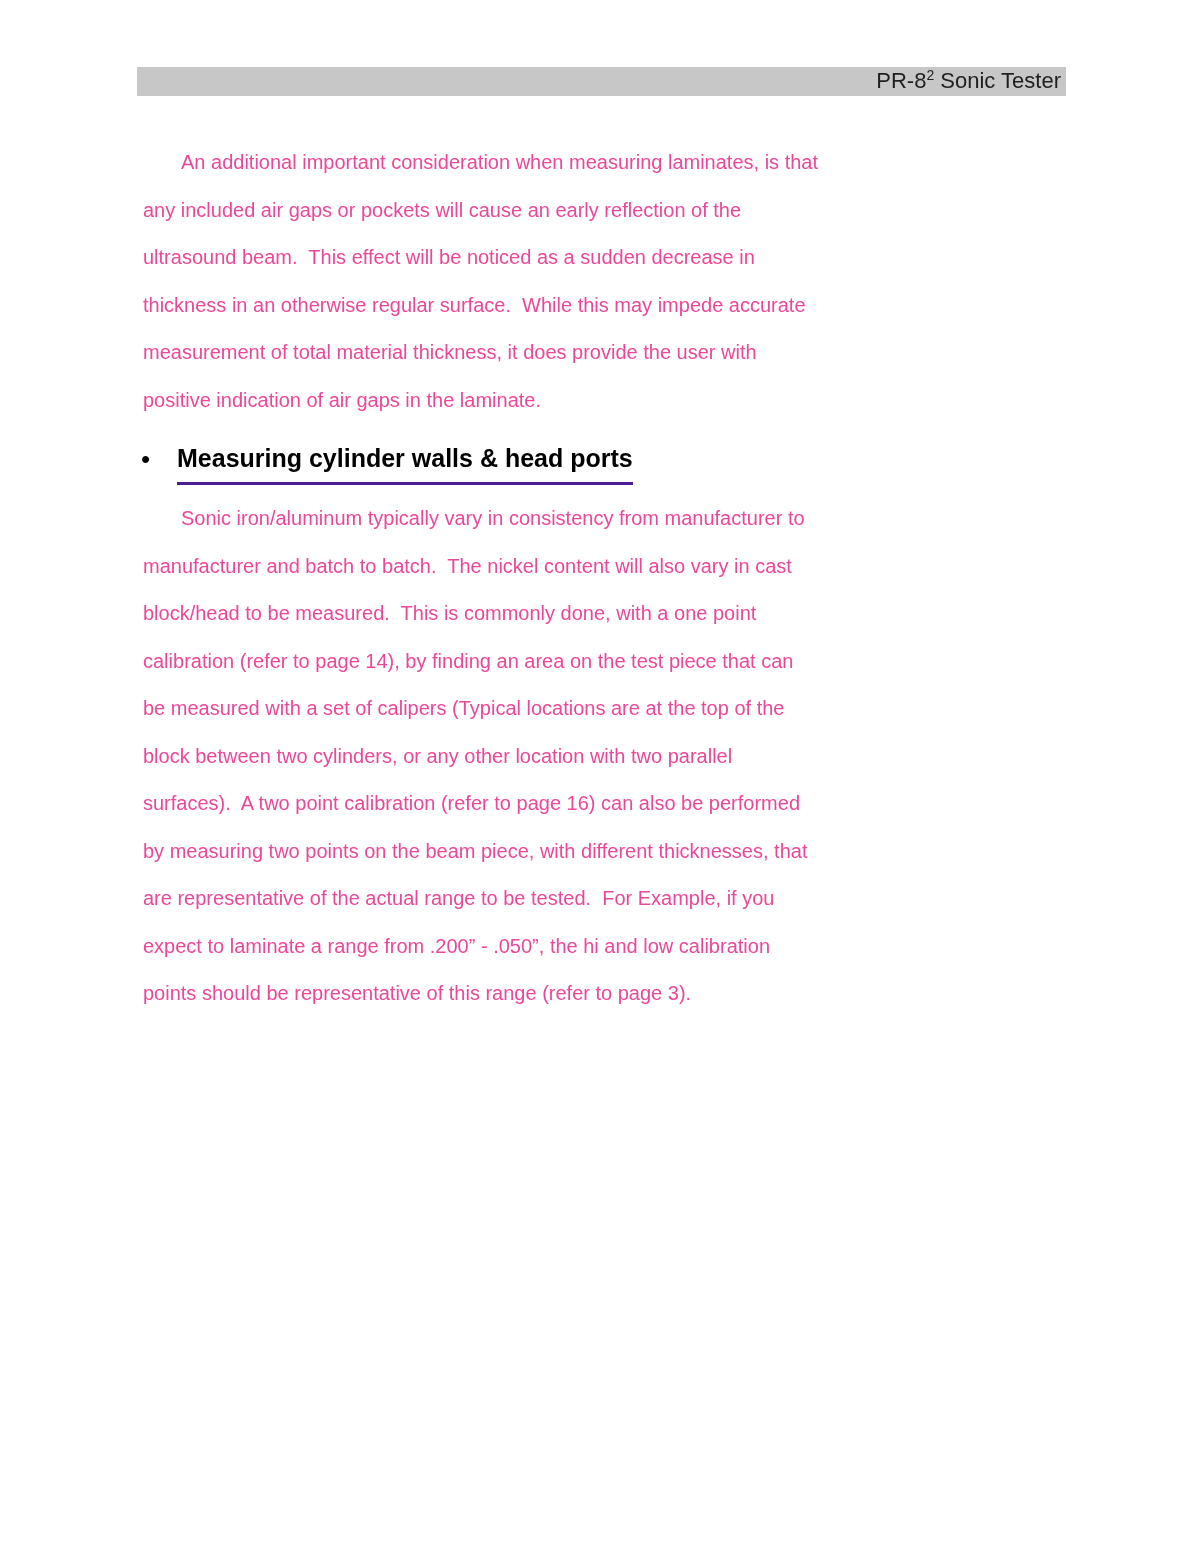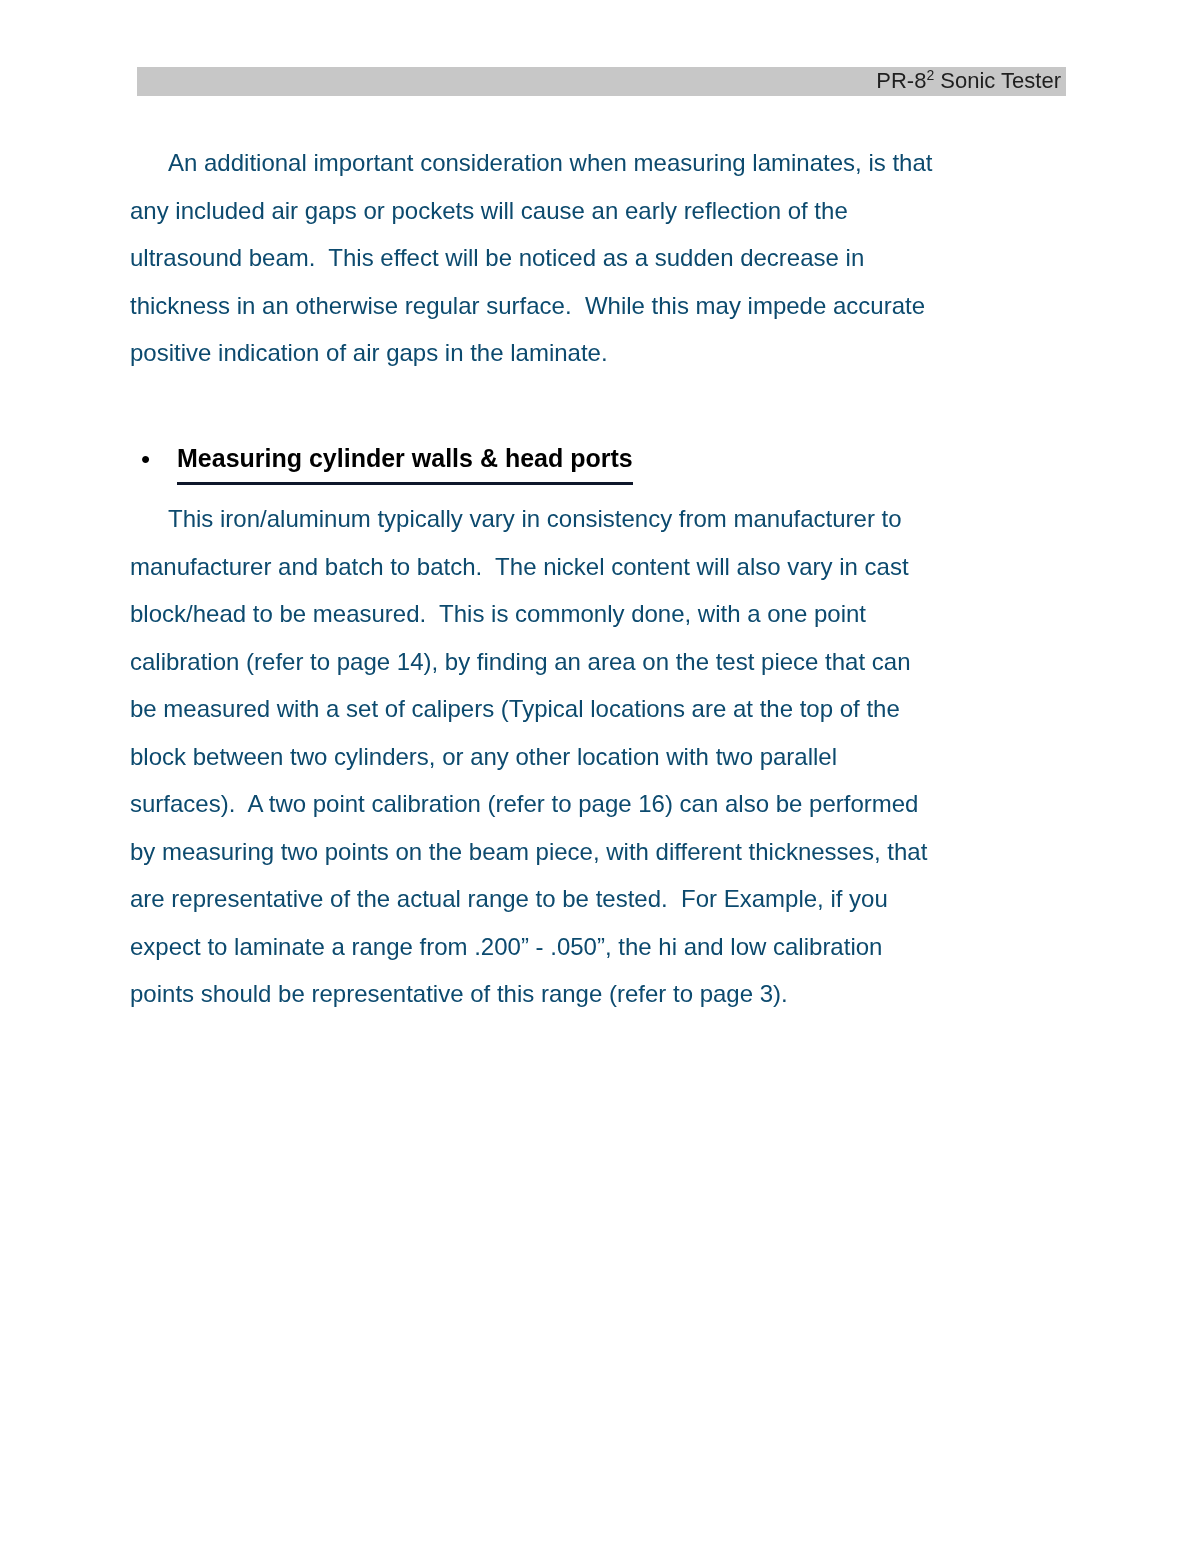--- a/index.html
+++ b/index.html
@@ -40,25 +40,25 @@
   .header-title sup {
     font-size: 14px;
     vertical-align: baseline;
     position: relative;
     top: -8px;
   }
 
   
   .text-block {
     position: absolute;
-    left: 130px;
+    left: 143px;
     width: 930px;
-    font-size: 24px;
+    font-size: 20px;
     line-height: 47.5px;
-    color: #0c4a6e;
+    color: #ec4899;
   }
   .text-block .text-line {
     white-space: pre;   
   }
   .text-block .text-line:first-child {
     padding-left: 38px; 
   }
 
   #paragraph-1 { top: 139px; }
   #paragraph-2 { top: 495px; }
@@ -75,21 +75,21 @@
   .bullet-icon {
     font-size: 26px;
     line-height: 47.5px;
     width: 36px;
     color: #000000;
   }
   .heading-text {
     font-size: 25px;
     font-weight: bold;
     line-height: 47.5px;
-    border-bottom: 3px solid #0f172a;
+    border-bottom: 3px solid #4c1d95;
     white-space: pre;
   }
 
   
   .page-number {
     position: absolute;
     top: 1438px;
     right: 82px;
     font-size: 23px;
     font-weight: bold;
@@ -104,30 +104,31 @@
 
   <div class="header-bar">
     <div class="header-title"><span>PR-8</span><sup>2</sup><span> Sonic Tester</span></div>
   </div>
 
   <div class="text-block" id="paragraph-1">
       <div class="text-line">An additional important consideration when measuring laminates, is that</div>
       <div class="text-line">any included air gaps or pockets will cause an early reflection of the</div>
       <div class="text-line">ultrasound beam.  This effect will be noticed as a sudden decrease in</div>
       <div class="text-line">thickness in an otherwise regular surface.  While this may impede accurate</div>
+      <div class="text-line">measurement of total material thickness, it does provide the user with</div>
       <div class="text-line">positive indication of air gaps in the laminate.</div>
     </div>
 
   <div class="bullet-heading">
     <span class="bullet-icon">•</span>
     <span class="heading-text">Measuring cylinder walls &amp; head ports</span>
   </div>
 
   <div class="text-block" id="paragraph-2">
-      <div class="text-line">This iron/aluminum typically vary in consistency from manufacturer to</div>
+      <div class="text-line">Sonic iron/aluminum typically vary in consistency from manufacturer to</div>
       <div class="text-line">manufacturer and batch to batch.  The nickel content will also vary in cast</div>
       <div class="text-line">block/head to be measured.  This is commonly done, with a one point</div>
       <div class="text-line">calibration (refer to page 14), by finding an area on the test piece that can</div>
       <div class="text-line">be measured with a set of calipers (Typical locations are at the top of the</div>
       <div class="text-line">block between two cylinders, or any other location with two parallel</div>
       <div class="text-line">surfaces).  A two point calibration (refer to page 16) can also be performed</div>
       <div class="text-line">by measuring two points on the beam piece, with different thicknesses, that</div>
       <div class="text-line">are representative of the actual range to be tested.  For Example, if you</div>
       <div class="text-line">expect to laminate a range from .200” - .050”, the hi and low calibration</div>
       <div class="text-line">points should be representative of this range (refer to page 3).</div>

